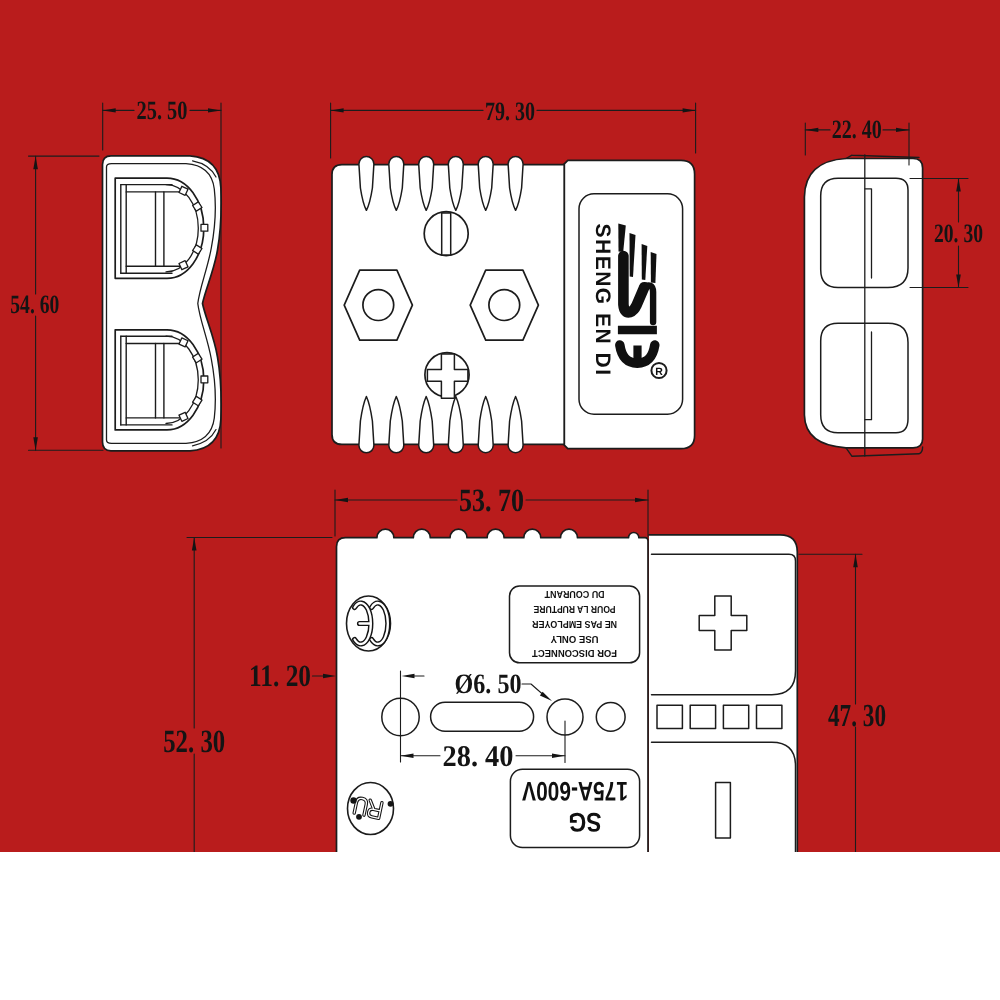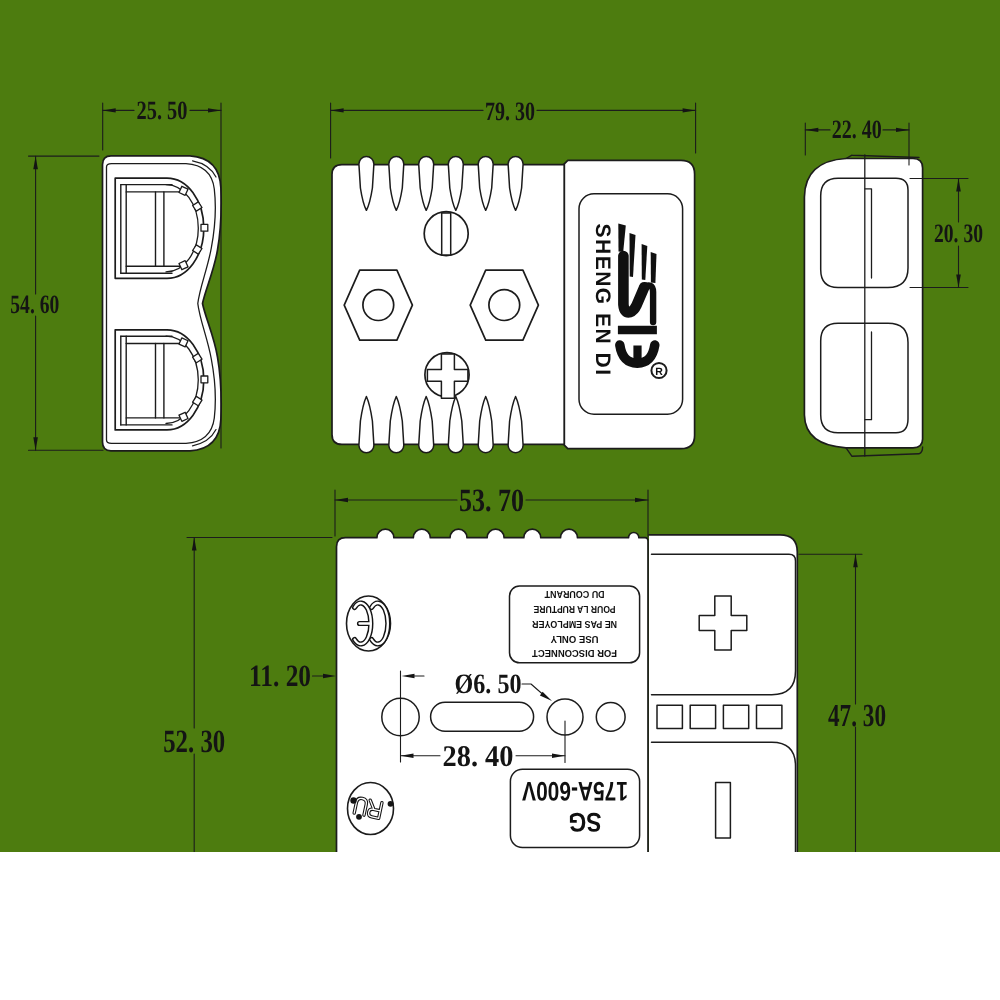--- a/index.html
+++ b/index.html
@@ -1,16 +1,16 @@
 <!DOCTYPE html>
 <html><head>
 <meta charset="utf-8">
 <style>
   html,body{margin:0;padding:0;background:#fff;}
-  .page{position:relative;width:1000px;height:852px;background:#4d7c0f;overflow:hidden;transform:translateZ(0);will-change:transform;}
+  .page{position:relative;width:1000px;height:852px;background:#b91c1c;overflow:hidden;transform:translateZ(0);will-change:transform;}
   svg{position:absolute;left:0;top:0;}
   text{font-family:"Liberation Serif",serif;font-weight:bold;fill:#141414;opacity:0.999;}
   .lbl{font-family:"Liberation Sans",sans-serif;font-weight:bold;fill:#101010;}
 </style>
 </head>
 <body>
 <div class="page">
 <svg width="1000" height="1000" viewBox="0 0 1000 1000" fill="none" stroke="#1c1c1c" stroke-width="1.7" stroke-linecap="round" stroke-linejoin="round" text-rendering="geometricPrecision">
 
 <path d="M 111,155.8 H 190 C 208,157 220,166 220.9,188 C 221.6,206 221.3,228 217.5,250 C 214,271 205.5,289 202.5,303.5 C 205.5,318 214,336 217.5,357 C 221.3,379 221.6,401 220.9,419 C 220,441 208,449.8 190,450.8 H 111 Q 102.5,450.8 102.5,442 V 164.6 Q 102.5,155.8 111,155.8 Z" fill="#ffffff"></path>

